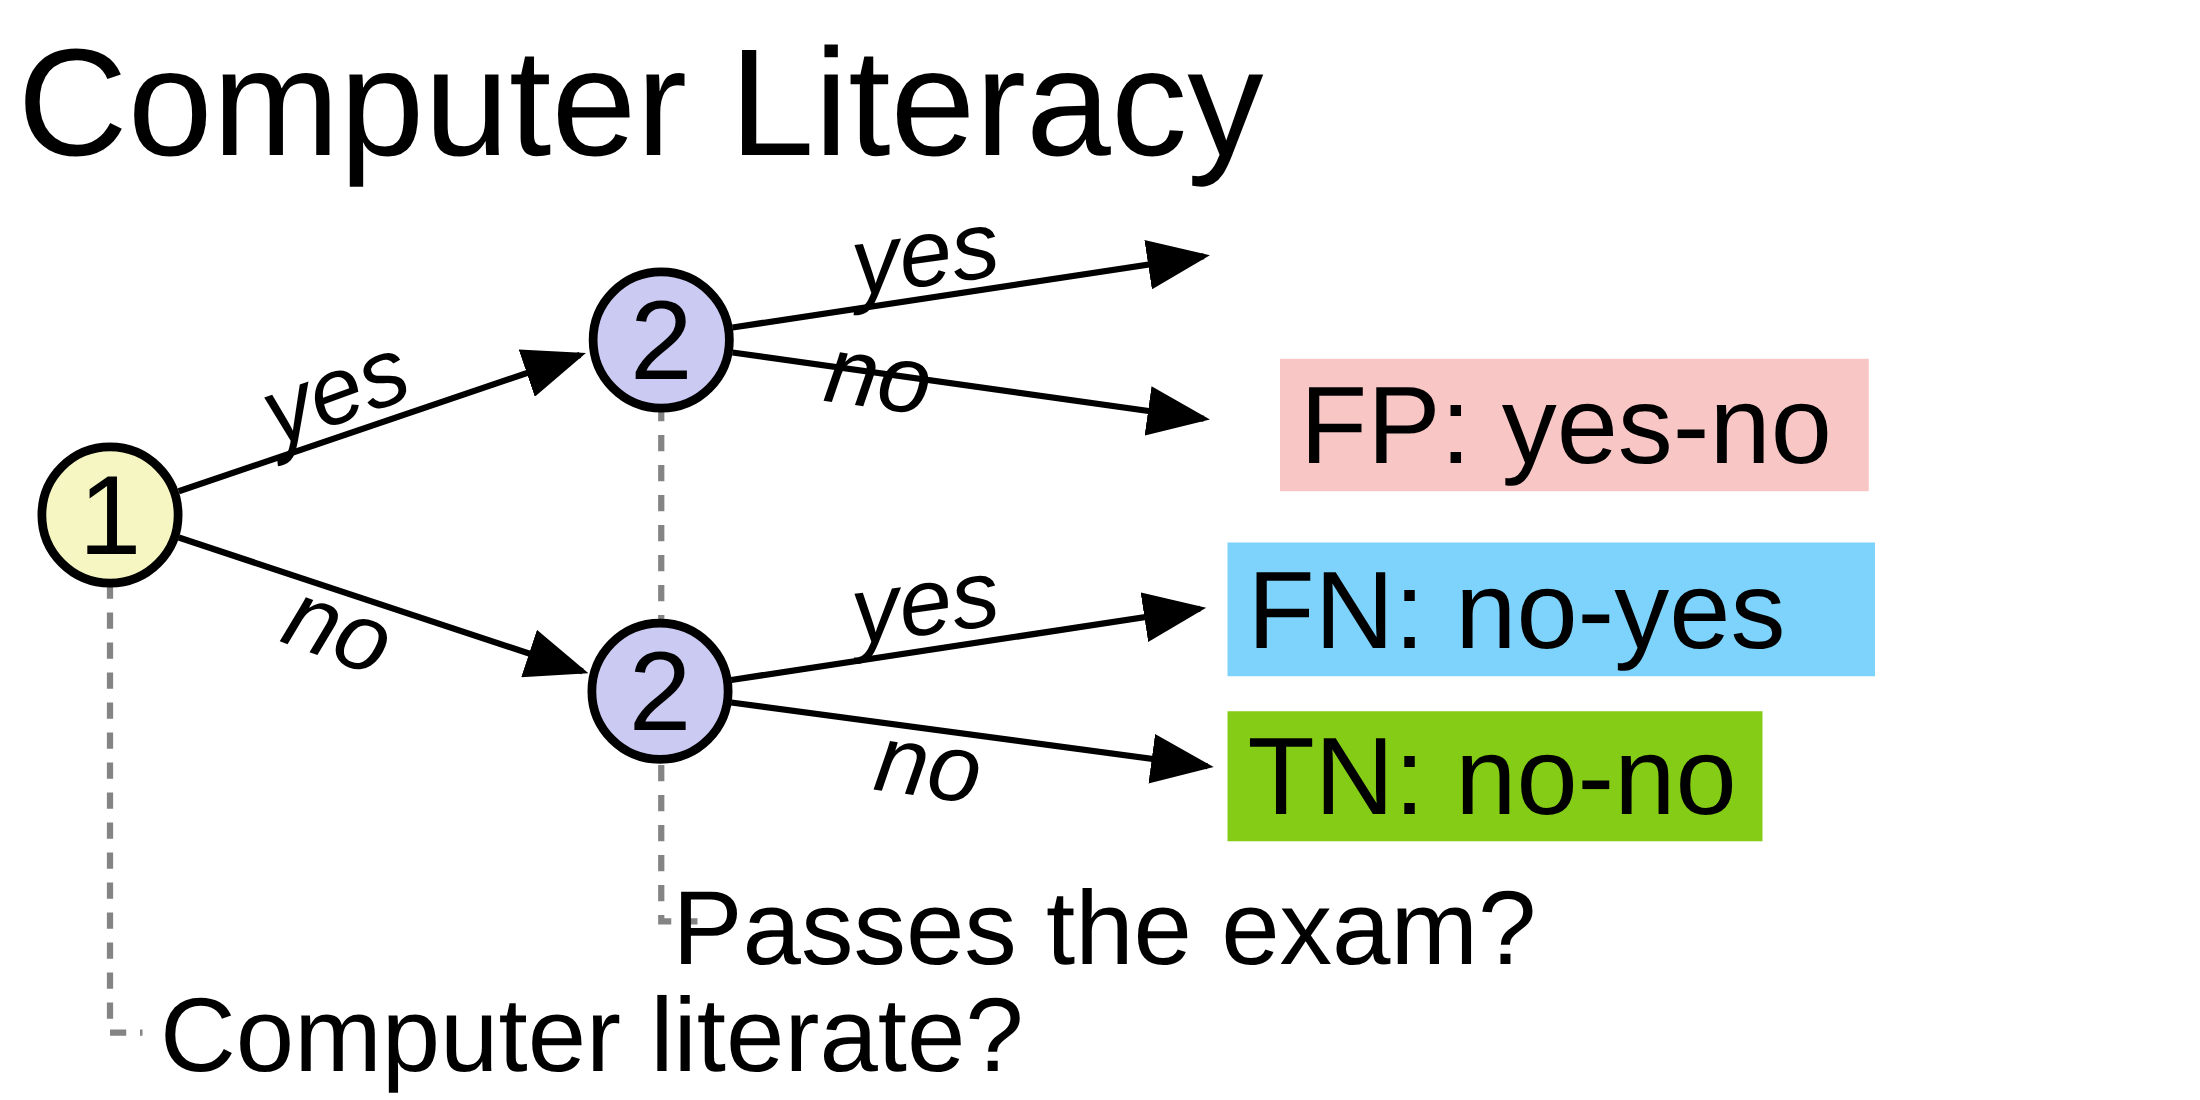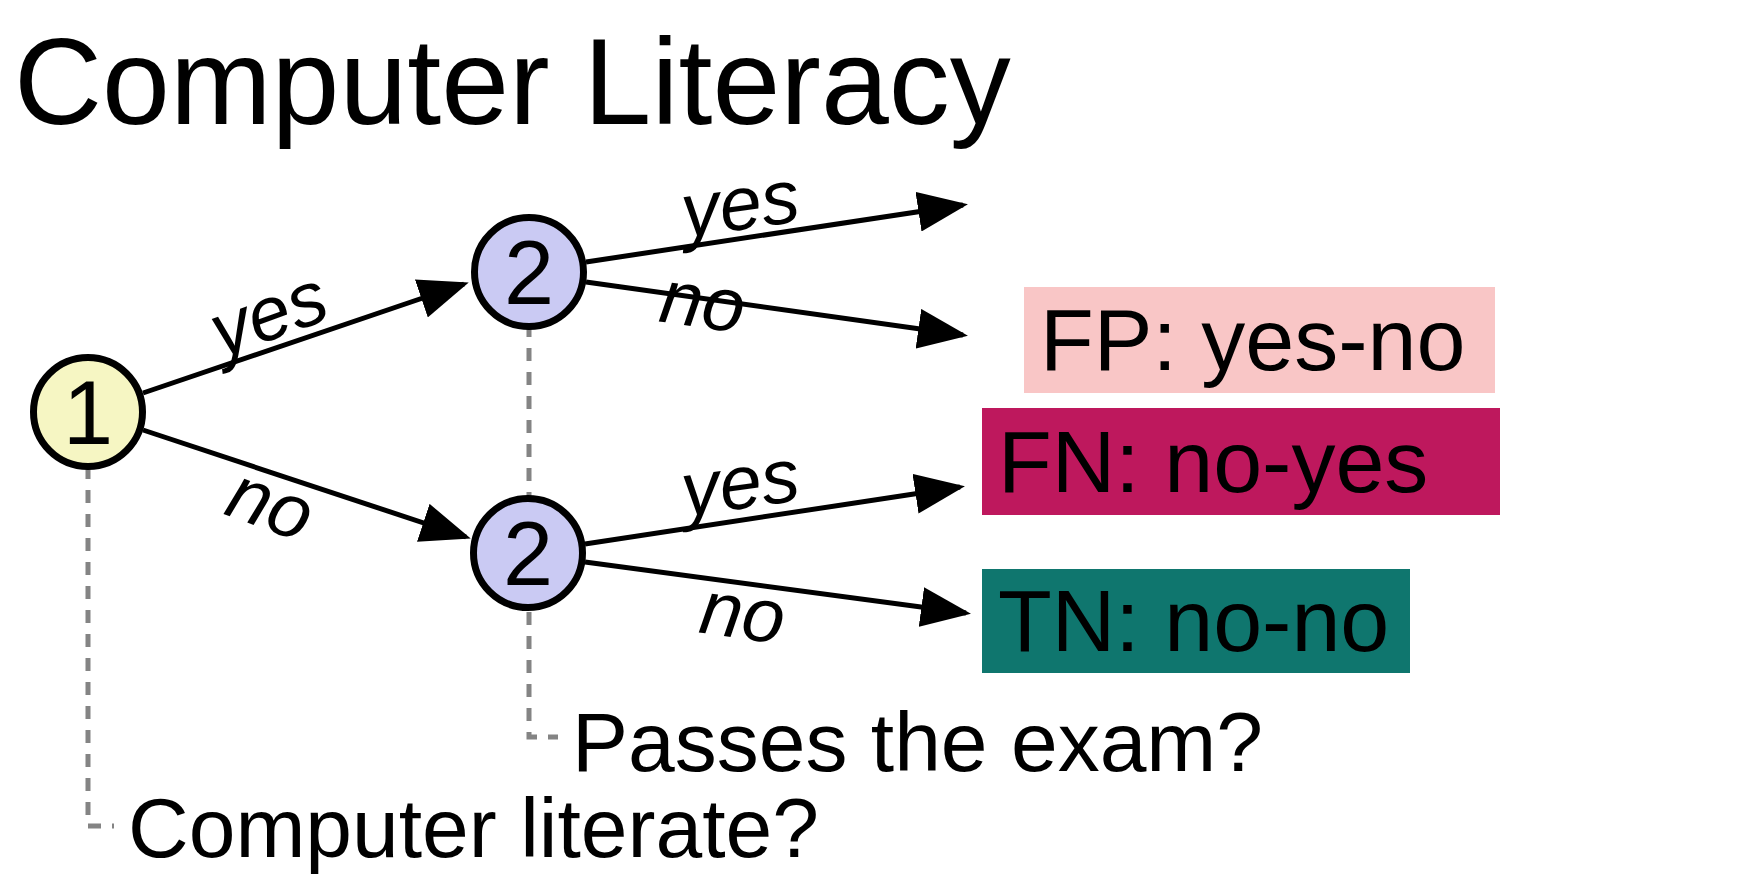--- a/index.html
+++ b/index.html
@@ -22,36 +22,36 @@
   .node-1{left:30px;top:354px;background:#F6F6C3;}
   .node-2a{left:471px;top:214px;background:#CACAF3;}
   .node-2b{left:470px;top:495px;background:#CACAF3;}
 
   .leaf{
     position:absolute;font-size:88px;padding-left:16px;box-sizing:border-box;
     white-space:nowrap;
   }
   .leaf-tp{left:982px;top:145px;width:510px;height:108px;line-height:108px;background:#CCF5CC;}
   .leaf-fp{left:982px;top:287px;width:471px;height:106px;line-height:106px;background:#F9C6C6;margin-left:42px;}
-  .leaf-fn{left:982px;top:408px;width:518px;height:107px;line-height:107px;background:#be185d;}
-  .leaf-tn{left:982px;top:569px;width:428px;height:104px;line-height:104px;background:#0f766e;}
+  .leaf-fn{left:982px;top:434px;width:518px;height:107px;line-height:107px;background:#7dd3fc;}
+  .leaf-tn{left:982px;top:569px;width:428px;height:104px;line-height:104px;background:#84cc16;}
 
   .elabel{
     position:absolute;font-style:italic;font-size:76px;white-space:nowrap;
     transform:translate(-50%,-50%) rotate(var(--r,0deg));
   }
   .el-root-yes {left:268px;top:313px;--r:-20deg;}
   .el-root-no  {left:271px;top:503px;--r:20deg;}
   .el-upper-yes{left:740px;top:203px;--r:-8deg;}
   .el-upper-no {left:703px;top:301px;--r:8deg;}
   .el-lower-yes{left:740px;top:482px;--r:-8deg;}
   .el-lower-no {left:743px;top:612px;--r:8deg;}
 
   .question{position:absolute;font-size:84px;white-space:nowrap;}
-  .q-exam{left:572px;top:694px;}
+  .q-exam{left:538px;top:694px;}
   .q-literate{left:128px;top:780px;}
 </style>
 </head>
 <body>
 
 <div class="canvas">
 
   <svg class="wires" viewBox="0 0 1760 880" xmlns="http://www.w3.org/2000/svg">
     <defs>
       <marker id="arrow" viewBox="0 0 10 8" refX="9" refY="4" markerWidth="10" markerHeight="8" orient="auto" markerUnits="strokeWidth">

